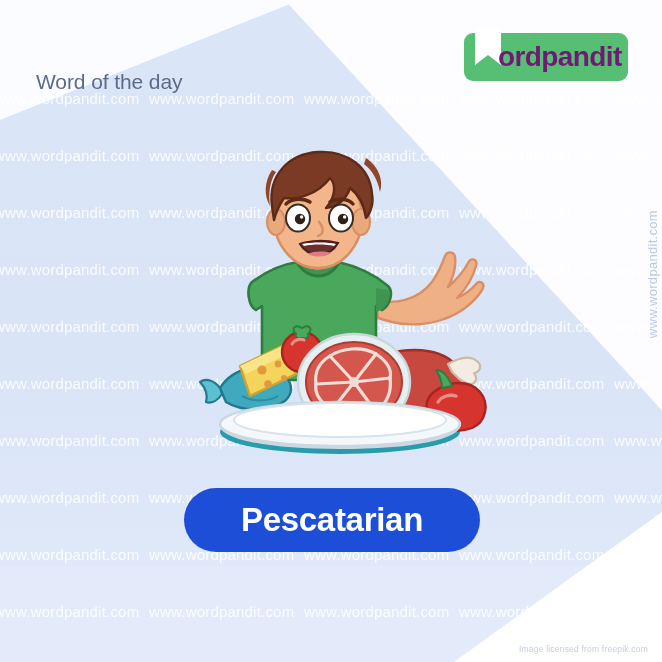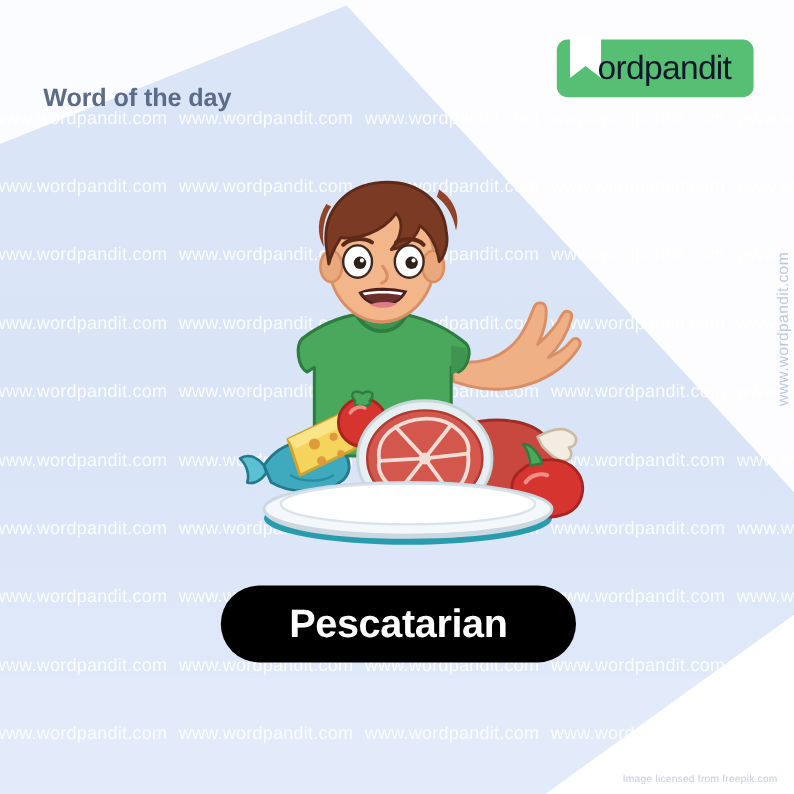--- a/index.html
+++ b/index.html
@@ -71,54 +71,54 @@
 
   
   .brand {
     position:absolute; left:52px; top:38px;
     font-size:25px; font-weight:bold;
     color:#5f6f8c;
     letter-spacing:-.2px;
   }
   .subbrand {
     position:absolute; left:36px; top:70px;
-    font-size:21px; font-weight:bold;
+    font-size:21px; font-weight:normal;
     color:#5c6b87;
     letter-spacing:-.1px;
   }
 
   
   .logo {
     position:absolute; right:34px; top:33px;
     width:164px; height:48px;
     background:#57bf74;
     border-radius:9px;
     display:flex; align-items:center;
   }
   .logo-mark {
     position:absolute; left:11px; top:-4px;
     width:26px; height:40px;
   }
   .logo-text {
     position:absolute; left:34px; top:50%;
     transform:translateY(-50%);
-    color:#0f172a;
+    color:#701a75;
     font-size:28px;
-    font-weight:normal;
+    font-weight:bold;
     letter-spacing:-.6px;
   }
 
   
   .illo { position:absolute; left:180px; top:130px; width:330px; height:350px; }
 
   
   .word-pill {
     position:absolute; left:184px; top:488px;
     width:296px; height:64px;
-    background:#000000;
+    background:#1d4ed8;
     border-radius:32px;
     display:flex; align-items:center; justify-content:center;
   }
   .word-pill span {
     color:#ffffff;
     font-size:33px;
     font-weight:bold;
     letter-spacing:-.3px;
   }
 

